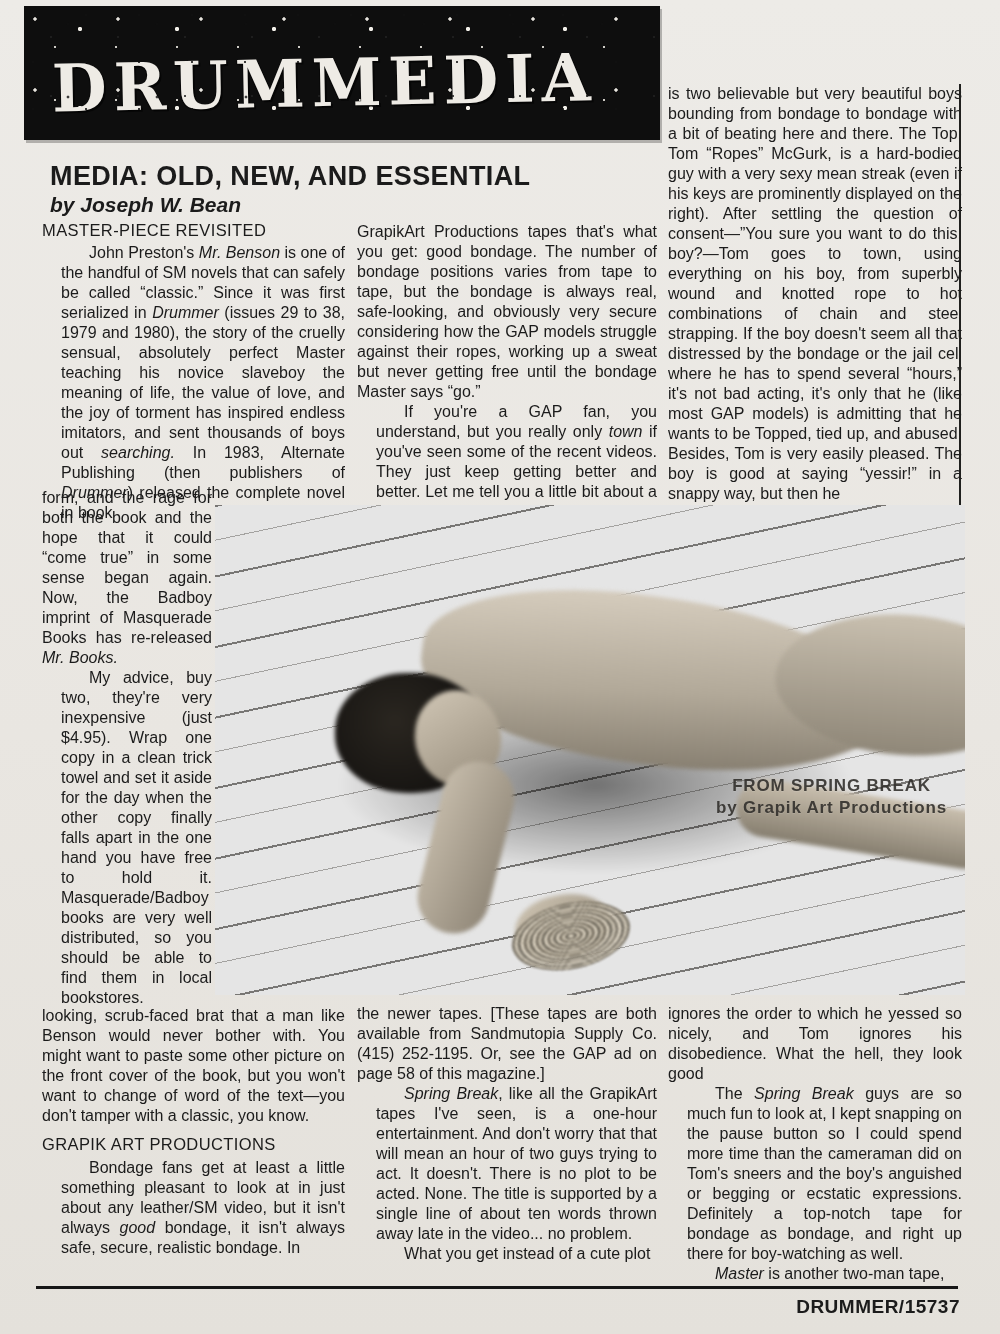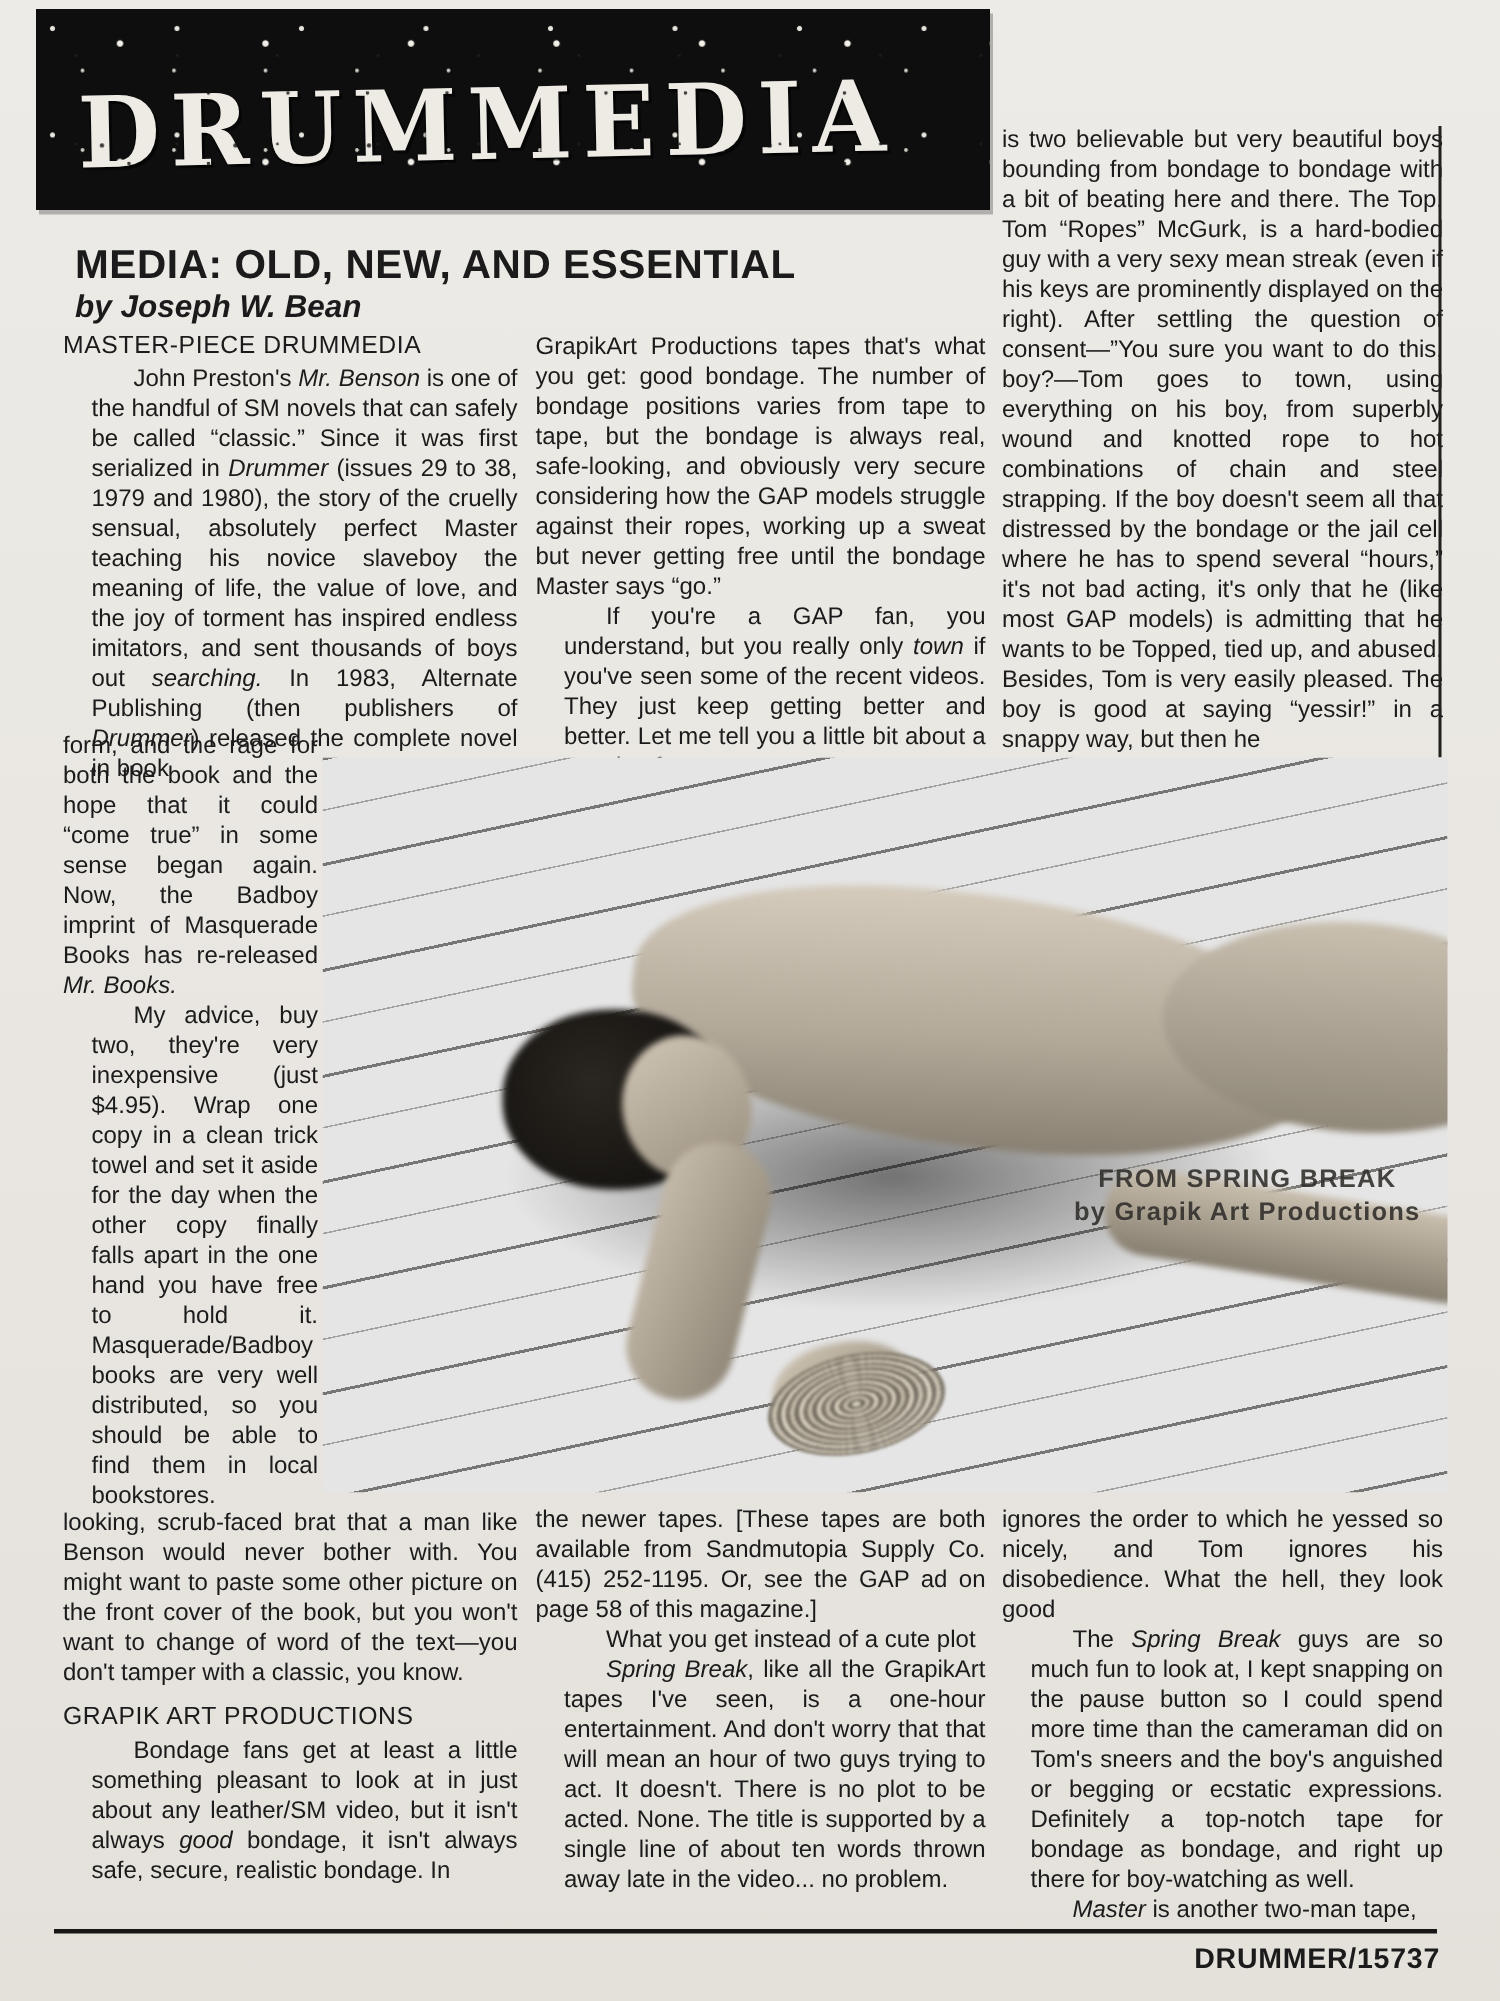--- a/index.html
+++ b/index.html
@@ -109,21 +109,21 @@
 <body>
 
 <div class="banner">
   <div class="banner-text">DRUMMEDIA</div>
 </div>
 
 <div class="title">MEDIA: OLD, NEW, AND ESSENTIAL</div>
 <div class="byline">by Joseph W. Bean</div>
 
 <div class="col" style="left:42px;top:220px;width:303px;">
-  <div class="sect">MASTER-PIECE DRUMMEDIA</div>
+  <div class="sect">MASTER-PIECE REVISITED</div>
   <p class="ind">John Preston's <i>Mr. Benson</i> is one of the handful of SM novels that can safely be called “classic.” Since it was first serialized in <i>Drummer</i> (issues 29 to 38, 1979 and 1980), the story of the cruelly sensual, absolutely perfect Master teaching his novice slaveboy the meaning of life, the value of love, and the joy of torment has inspired endless imitators, and sent thousands of boys out <i>searching.</i> In 1983, Alternate Publishing (then publishers of <i>Drummer</i>) released the complete novel in book</p>
 </div>
 
 <div class="col" style="left:357px;top:222px;width:300px;">
   <p>GrapikArt Productions tapes that's what you get: good bondage. The number of bondage positions varies from tape to tape, but the bondage is always real, safe-looking, and obviously very secure considering how the GAP models struggle against their ropes, working up a sweat but never getting free until the bondage Master says “go.”</p>
   <p class="ind">If you're a GAP fan, you understand, but you really only <i>town</i> if you've seen some of the recent videos. They just keep getting better and better. Let me tell you a little bit about a couple of</p>
 </div>
 
 <div class="col clip" style="left:668px;top:84px;width:294px;height:421px;">
   <p>is two believable but very beautiful boys bounding from bondage to bondage with a bit of beating here and there. The Top, Tom “Ropes” McGurk, is a hard-bodied guy with a very sexy mean streak (even if his keys are prominently displayed on the right). After settling the question of consent—”You sure you want to do this, boy?—Tom goes to town, using everything on his boy, from superbly wound and knotted rope to hot combinations of chain and steel strapping. If the boy doesn't seem all that distressed by the bondage or the jail cell where he has to spend several “hours,” it's not bad acting, it's only that he (like most GAP models) is admitting that he wants to be Topped, tied up, and abused. Besides, Tom is very easily pleased. The boy is good at saying “yessir!” in a snappy way, but then he</p>
@@ -154,22 +154,22 @@
 </div>
 
 <div class="col" style="left:42px;top:1006px;width:303px;">
   <p>looking, scrub-faced brat that a man like Benson would never bother with. You might want to paste some other picture on the front cover of the book, but you won't want to change of word of the text—you don't tamper with a classic, you know.</p>
   <div class="sect2">GRAPIK ART PRODUCTIONS</div>
   <p class="ind">Bondage fans get at least a little something pleasant to look at in just about any leather/SM video, but it isn't always <i>good</i> bondage, it isn't always safe, secure, realistic bondage. In</p>
 </div>
 
 <div class="col" style="left:357px;top:1004px;width:300px;">
   <p>the newer tapes. [These tapes are both available from Sandmutopia Supply Co. (415) 252-1195. Or, see the GAP ad on page 58 of this magazine.]</p>
+  <p class="ind"><i>Spring Break</i>, like all the GrapikArt tapes I've seen, is a one-hour entertainment. And don't worry that that will mean an hour of two guys trying to act. It doesn't. There is no plot to be acted. None. The title is supported by a single line of about ten words thrown away late in the video... no problem.</p>
   <p class="ind">What you get instead of a cute plot</p>
-  <p class="ind"><i>Spring Break</i>, like all the GrapikArt tapes I've seen, is a one-hour entertainment. And don't worry that that will mean an hour of two guys trying to act. It doesn't. There is no plot to be acted. None. The title is supported by a single line of about ten words thrown away late in the video... no problem.</p>
 </div>
 
 <div class="col" style="left:668px;top:1004px;width:294px;">
   <p>ignores the order to which he yessed so nicely, and Tom ignores his disobedience. What the hell, they look good</p>
   <p class="ind">The <i>Spring Break</i> guys are so much fun to look at, I kept snapping on the pause button so I could spend more time than the cameraman did on Tom's sneers and the boy's anguished or begging or ecstatic expressions. Definitely a top-notch tape for bondage as bondage, and right up there for boy-watching as well.</p>
   <p class="ind"><i>Master</i> is another two-man tape,</p>
 </div>
 
 <div class="hrule"></div>
 <div class="footer">

